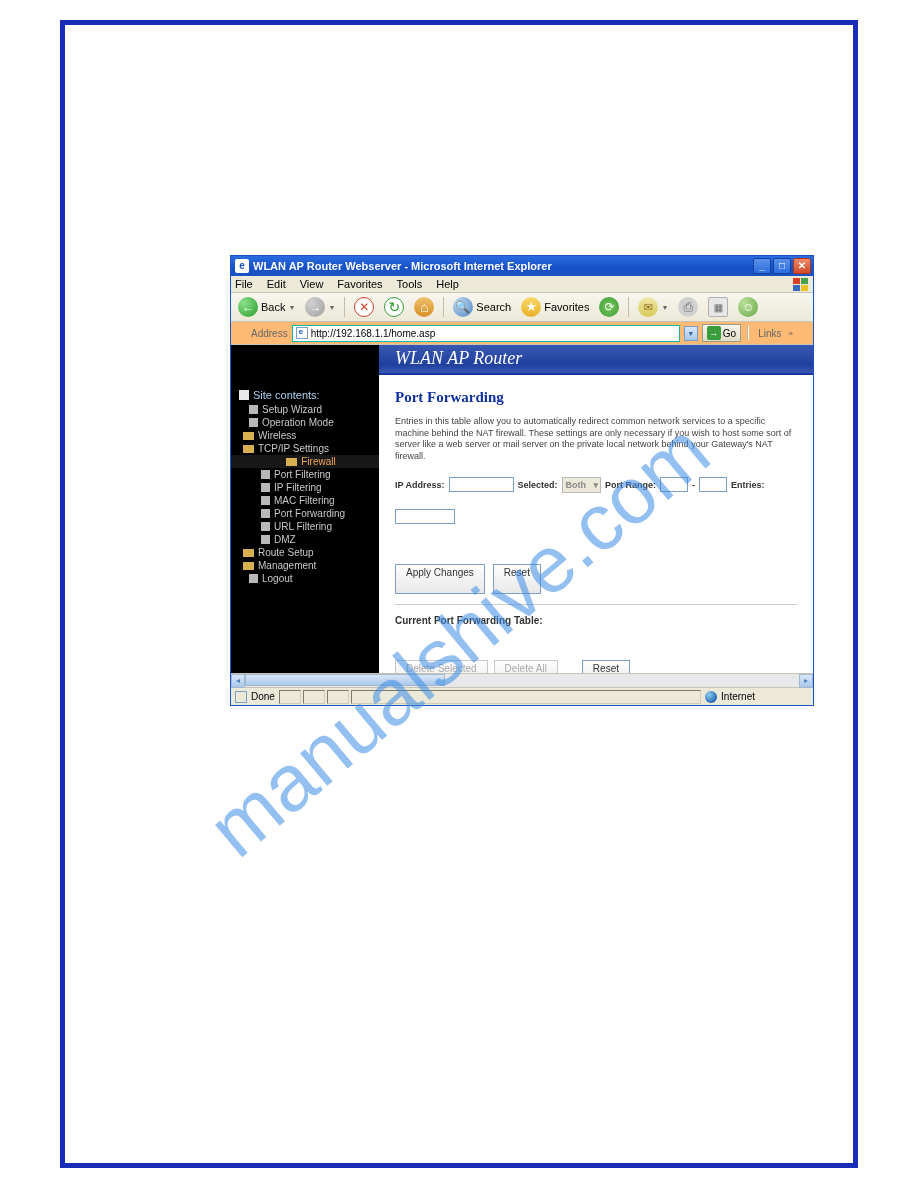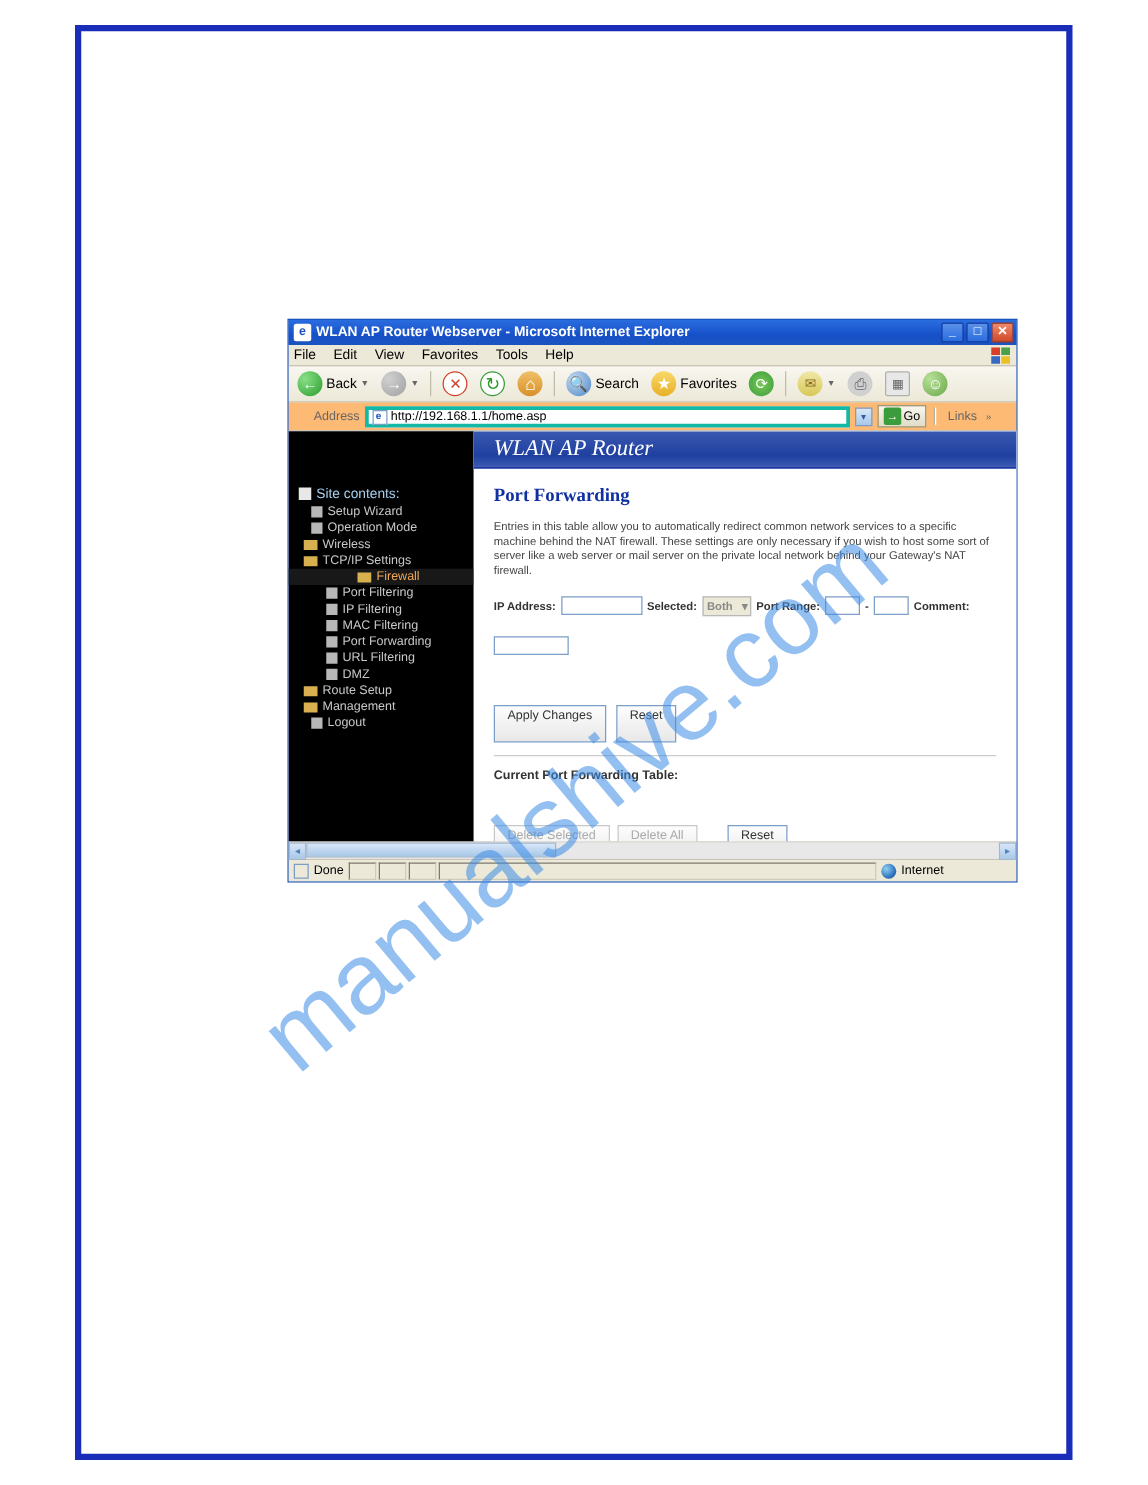--- a/index.html
+++ b/index.html
@@ -118,24 +118,25 @@
     align-items: center;
     padding: 2px 20px;
     gap: 4px;
     border-bottom: 1px solid #c8c4b8;
     background: #fdba74;
   }
   .addr-label { color: #666; font-size: 10px;}
   .addr-input {
     flex: 1;
     background: #fff;
-    border: 3px solid #14b8a6;
+    border: 1px solid #14b8a6;
     height: 17px;
     padding: 0 3px;
     display: flex;
+    align-items: center;
     font-size: 10px;
     position: relative;
   }
   .addr-input .page-icon {
     width: 12px; height: 12px;
     background: #fff; border: 1px solid #7b9ec8;
     margin-right: 3px;
     position: relative;
   }
   .addr-input .page-icon::after {
@@ -522,21 +523,21 @@
 
           <div class="form-row">
             <span>IP Address:</span>
             <span class="txt-input" style="min-width:65px"></span>
             <span>Selected:</span>
             <span class="sel">Both</span>
             <span>Port Range:</span>
             <span class="txt-input small"></span>
             <span>-</span>
             <span class="txt-input small"></span>
-            <span>Comment:</span>
+            <span>Entries:</span>
           </div>
           <div class="form-row">
             <span class="txt-input" style="min-width:60px"></span>
           </div>
 
           <div style="margin-top:14px;display:flex;gap:8px">
             <span class="btn">Apply Changes</span>
             <span class="btn">Reset</span>
           </div>
 

